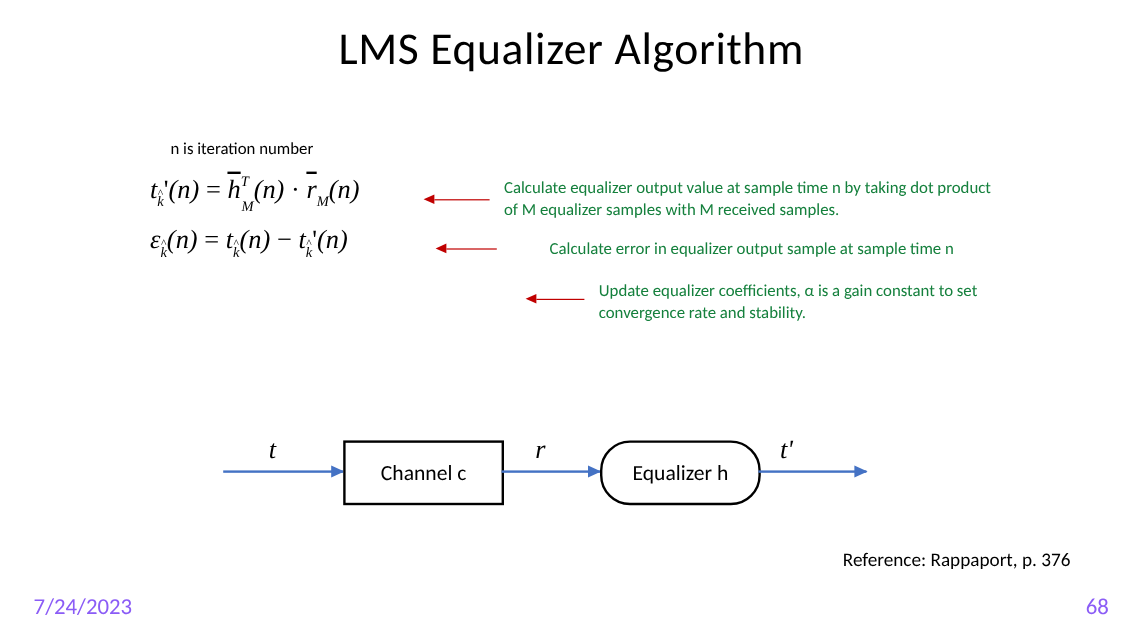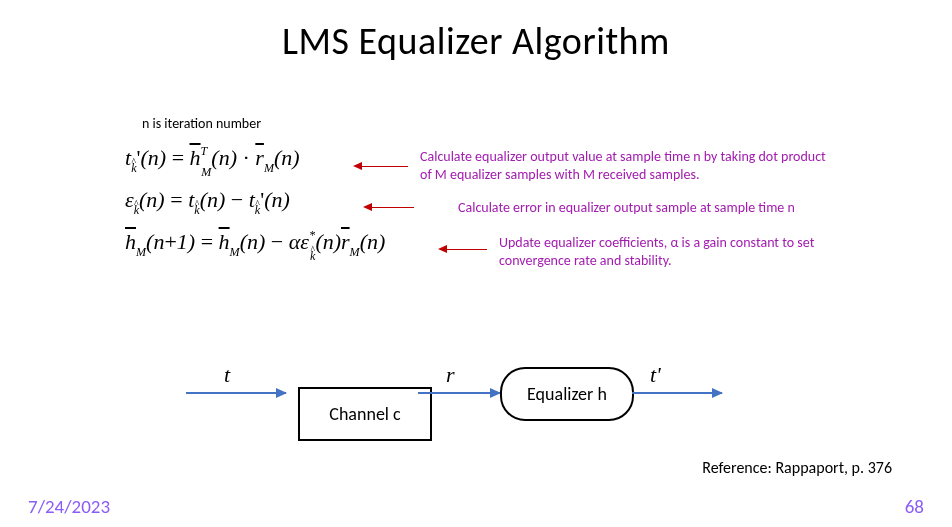--- a/index.html
+++ b/index.html
@@ -62,21 +62,21 @@
   }
   .arrow-head-left {
     position: absolute;
     width: 0; height: 0;
     border-top: 4px solid transparent;
     border-bottom: 4px solid transparent;
     border-right: 9px solid #c00000;
   }
   .note {
     position: absolute;
-    color: #a21caf;
+    color: #15803d;
     font-size: 14px;
     font-family: "Calibri", sans-serif;
     line-height: 1.25;
   }
 
   
   .diagram {
     position: absolute;
     left: 0;
     top: 350px;
@@ -147,25 +147,20 @@
     <span class="over">h</span><span class="sup">T</span><span class="sub" style="margin-left:-6px; top:6px;">M</span>(n) <span class="roman">·</span>
     <span class="over">r</span><span class="sub">M</span>(n)
   </div>
 
   <div class="eq">
     ε<span class="sub"><span class="hat">k</span></span>(n) <span class="roman">=</span>
     t<span class="sub"><span class="hat">k</span></span>(n) <span class="roman">−</span>
     t<span class="sub"><span class="hat">k</span></span><span class="roman">'</span>(n)
   </div>
 
-  <div class="eq">
-    <span class="over">h</span><span class="sub">M</span>(n<span class="roman">+</span>1) <span class="roman">=</span>
-    <span class="over">h</span><span class="sub">M</span>(n) <span class="roman">−</span>
-    αε<span class="sup">*</span><span class="sub" style="margin-left:-5px; top:6px;"><span class="hat">k</span></span>(n)<span class="over">r</span><span class="sub">M</span>(n)
-  </div>
 </div>
 
 <div class="arrow-head-left" style="left:353px; top:162px;"></div>
 <div class="arrow-line" style="left:362px; top:166px; width:46px;"></div>
 <div class="note" style="left:420px; top:148px; width:420px;">Calculate equalizer output value at sample time n by taking dot product of M equalizer samples with M received samples.</div>
 
 <div class="arrow-head-left" style="left:363px; top:203px;"></div>
 <div class="arrow-line" style="left:372px; top:207px; width:42px;"></div>
 <div class="note" style="left:424px; top:199px; width:420px;margin-left:34px;">Calculate error in equalizer output sample at sample time n</div>
 
@@ -173,21 +168,21 @@
 <div class="arrow-line" style="left:447px; top:249px; width:40px;"></div>
 <div class="note" style="left:499px; top:234px; width:320px;">Update equalizer coefficients, α is a gain constant to set convergence rate and stability.</div>
 
 <div class="diagram">
 
   <div class="seg" style="left:186px; top:42px; width:100px;">
     <div class="head"></div>
   </div>
   <div class="sig" style="left:224px; top:12px;">t</div>
 
-  <div class="box" style="left:298px; top:17px; width:130px; height:50px;margin-top:20px;">
+  <div class="box" style="left:286px; top:17px; width:130px; height:50px;">
     <span>Channel c</span>
   </div>
 
   <div class="seg" style="left:418px; top:42px; width:82px;">
     <div class="head"></div>
   </div>
   <div class="sig" style="left:446px; top:12px;">r</div>
 
   <div class="box" style="left:500px; top:17px; width:130px; height:50px;border-radius:25px;">
     <span>Equalizer h</span>

